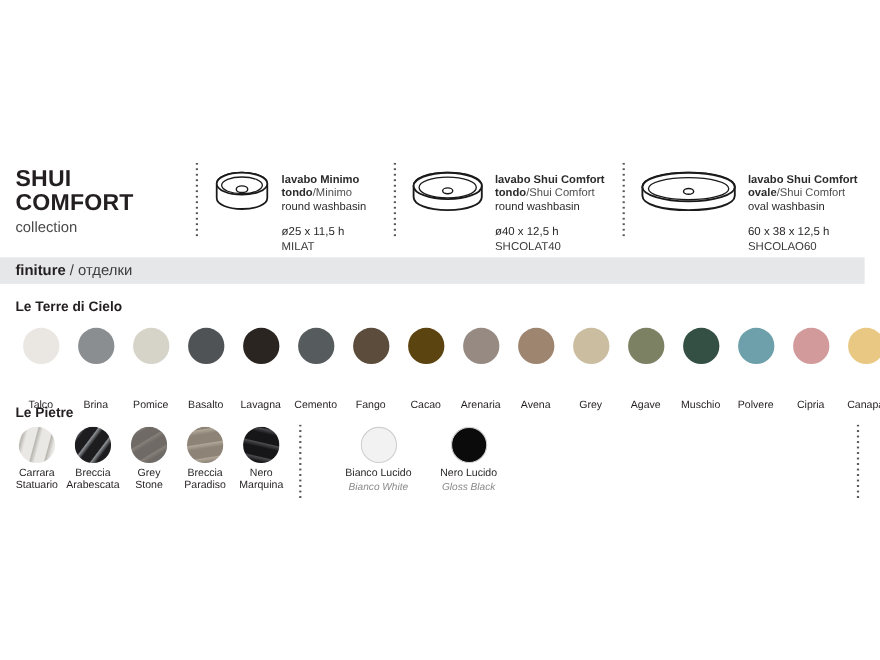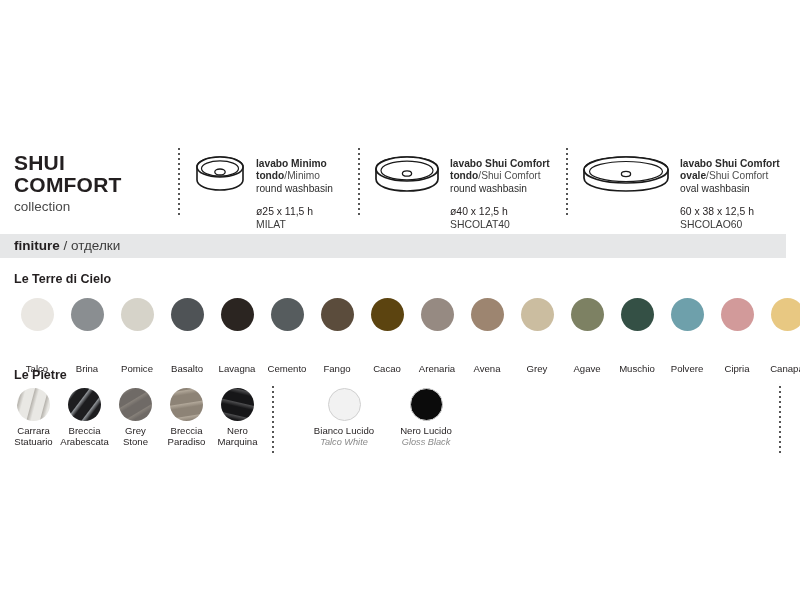--- a/index.html
+++ b/index.html
@@ -358,21 +358,21 @@
       <div class="swatch-dot" style="background: repeating-linear-gradient(193deg, rgb(22, 22, 24) 0px, rgb(22, 22, 24) 4px, rgb(75, 75, 77) 5px, rgb(22, 22, 24) 9px, rgb(22, 22, 24) 13px) rgb(22, 22, 24);"></div>
       <div class="swatch-label">Nero
 Marquina</div>
     </div>
   </div>
 <div class="pietre-sep"></div>
 <div class="swatch-row" id="lucido-row">
     <div class="swatch-cell lucido-cell">
       <div class="swatch-dot lucido-dot" style="background: rgb(242, 242, 242);"></div>
       <div class="swatch-label">Bianco Lucido</div>
-      <div class="swatch-label-sub">Talco White</div>
+      <div class="swatch-label-sub">Bianco White</div>
     </div>
     <div class="swatch-cell lucido-cell">
       <div class="swatch-dot lucido-dot" style="background: rgb(11, 11, 11);"></div>
       <div class="swatch-label">Nero Lucido</div>
       <div class="swatch-label-sub">Gloss Black</div>
     </div>
   </div>
 <div class="right-sep"></div>
 
 </body></html>

